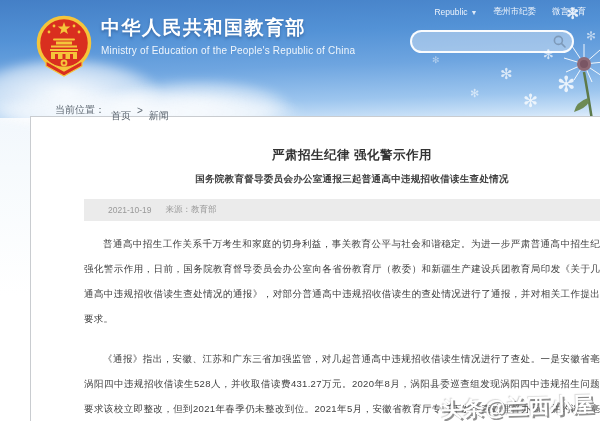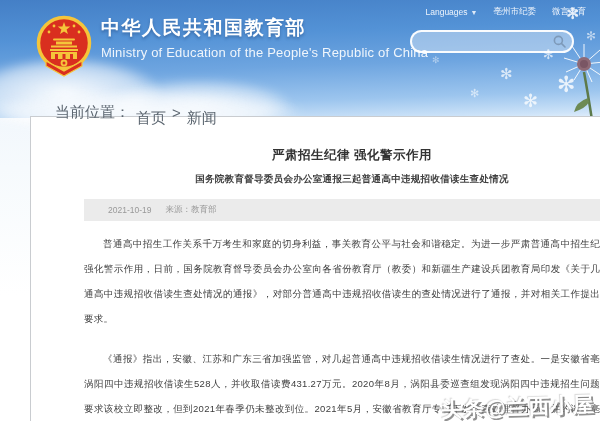--- a/index.html
+++ b/index.html
@@ -24,35 +24,35 @@
     font-size:8.5px;color:#eef4fc;
   }
   .topbar .item{cursor:pointer;display:flex;align-items:center;gap:3px;}
   .caret{font-size:7px;opacity:.9;}
   .logo-row{position:absolute;top:15px;left:36px;display:flex;align-items:flex-start;}
   .logo-text{margin-left:9px;}
   .site-title{
     font-size:19px;font-weight:bold;color:#ffffff;letter-spacing:1.5px;
     text-shadow:0 2px 3px rgba(25,60,110,.45);
   }
-  .site-subtitle{font-size:13px;color:rgba(255,255,255,.9);margin-top:4px;letter-spacing:.2px;}
+  .site-subtitle{font-size:10px;color:rgba(255,255,255,.9);margin-top:4px;letter-spacing:.2px;}
   .search{
     position:absolute;top:30px;right:26px;width:160px;height:19px;
     border:2px solid rgba(255,255,255,.95);border-radius:13px;
     background:rgba(255,255,255,.38);display:flex;align-items:center;
   }
   .search input{
     flex:1;border:none;background:transparent;outline:none;height:100%;
     padding:0 4px 0 10px;font-size:9px;color:#33527a;
   }
   .search .mag{margin-right:6px;display:block;}
   .dandelion{position:absolute;right:-6px;top:42px;}
   
   .breadcrumb{
-    position:absolute;top:97px;left:55px;font-size:15px;color:#5c6670;z-index:3;
+    position:absolute;top:97px;left:55px;font-size:10px;color:#5c6670;z-index:3;
     display:flex;gap:6px;align-items:center;
   }
   .breadcrumb .lnk{cursor:pointer;color:#5c6670;text-decoration:none;margin-top:12px;}
   
   .card{
     position:absolute;left:30px;top:116px;width:536px;height:330px;
     background:#ffffff;border:1px solid #c9ccd0;z-index:2;
     padding:30px 53px 0 53px;box-sizing:content-box;
   }
   .art-title{
@@ -109,21 +109,21 @@
       <line x1="22" y1="22" x2="4" y2="30"></line>
         <line x1="22" y1="22" x2="2" y2="16"></line>
       <line x1="22" y1="22" x2="10" y2="4"></line>
     </g>
     <circle cx="22" cy="22" r="7" fill="#8e6a76"></circle>
     <circle cx="22" cy="22" r="4" fill="#7a5664"></circle>
   </svg>
 
   <div class="topbar">
     <span class="item">
-      <span>Languages</span>
+      <span>Republic</span>
       <span class="caret">▼</span>
     </span>
     <span class="item">
       <span>亳州市纪委</span>
     </span>
     <span class="item">
       <span>微言教育</span>
     </span>
   </div>
 

